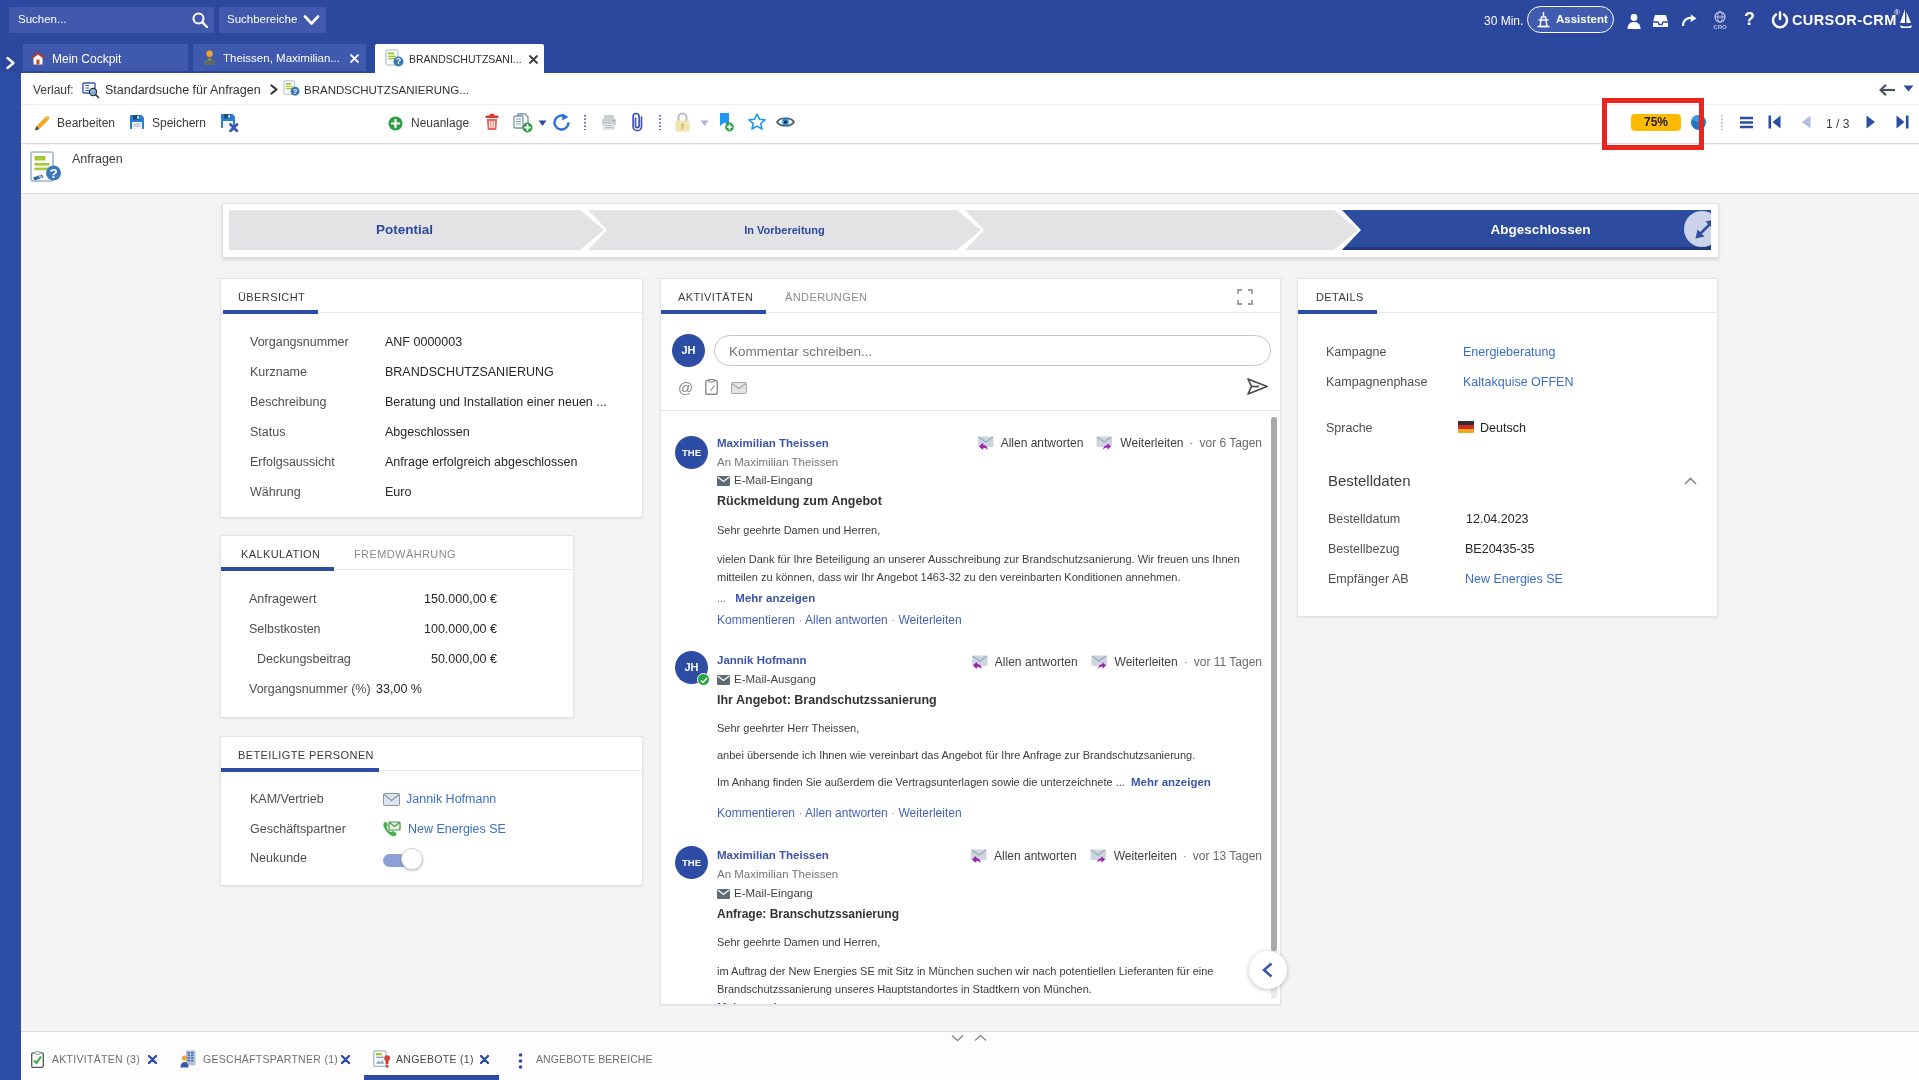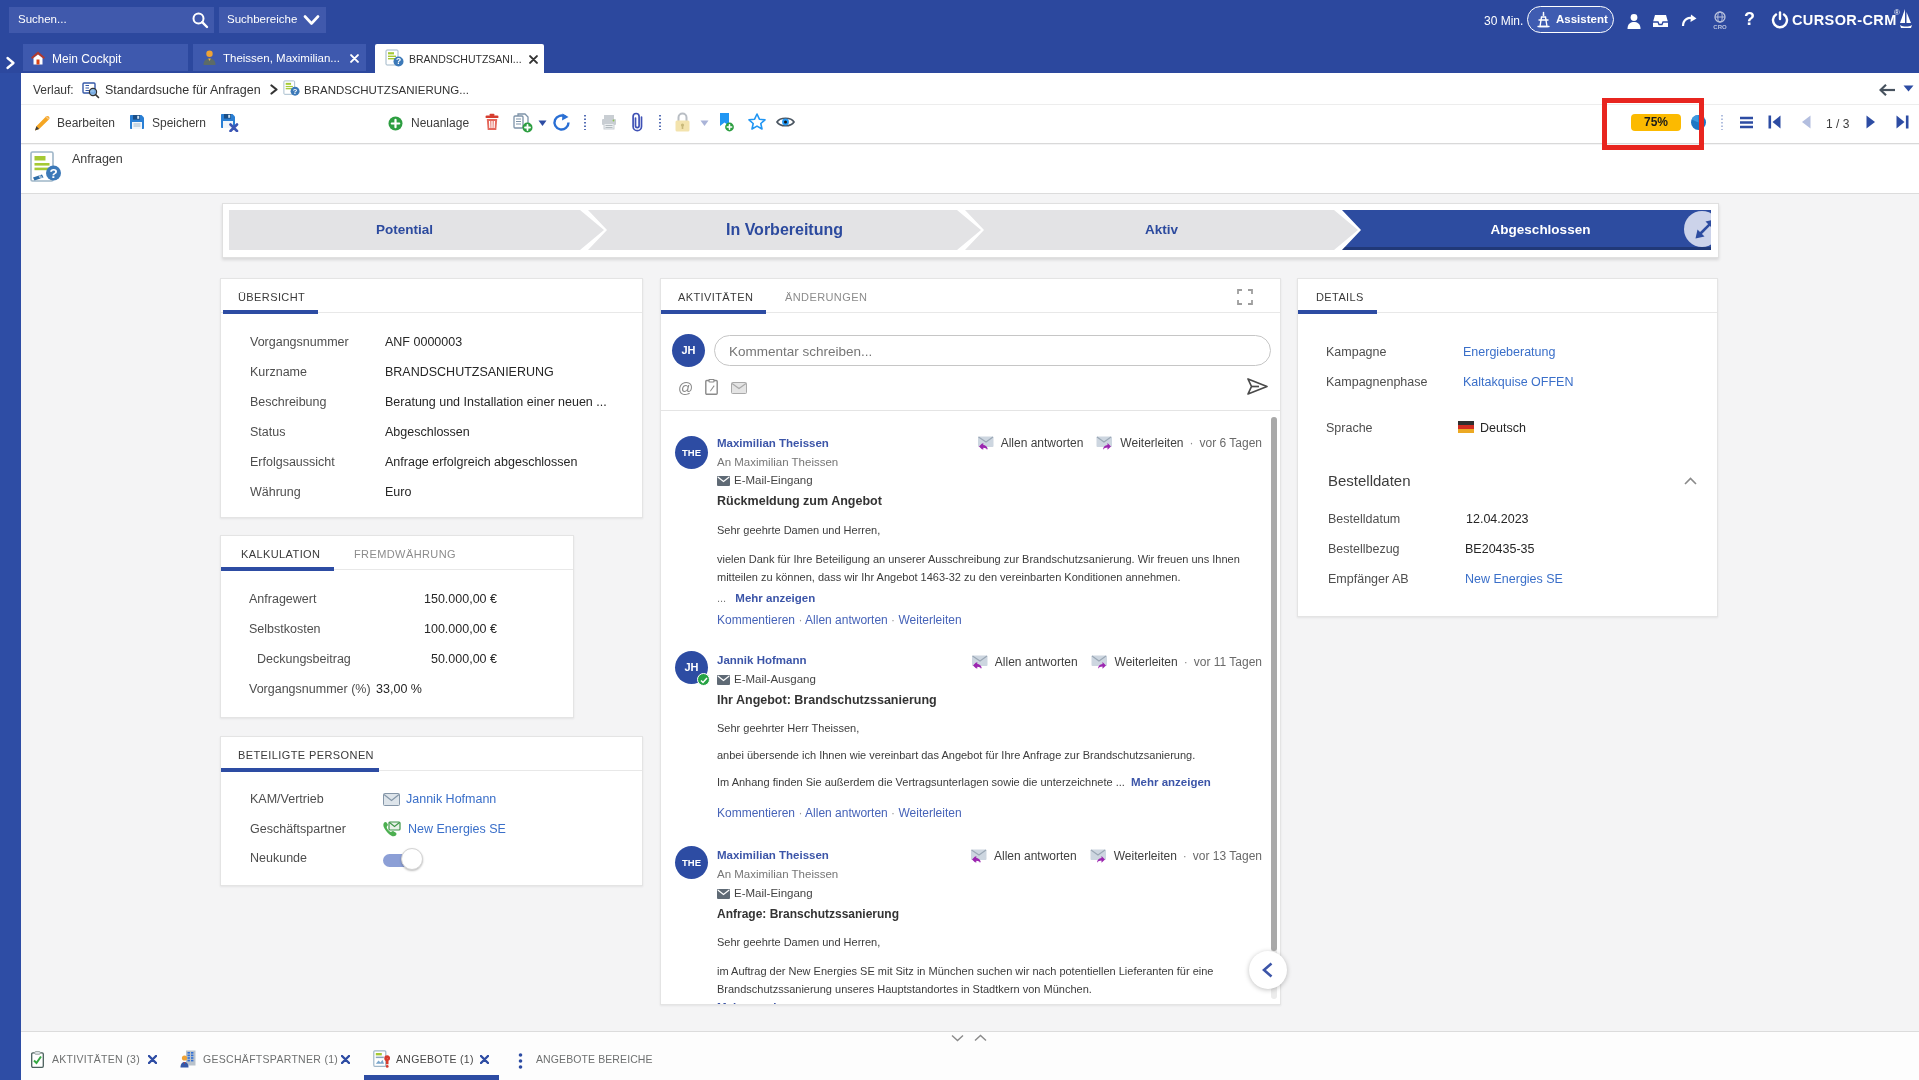--- a/index.html
+++ b/index.html
@@ -297,23 +297,22 @@
       <text x="24.5" y="27.5" font-size="13.5" fill="#fff" text-anchor="middle" font-weight="bold">?</text>
  <path d="M4 27.5 L13 24.5 L14.5 27.5 L5.5 30.5 Z" fill="#2d6da8"></path>
  <text x="9" y="30" font-size="6" fill="#fff" font-style="italic" transform="rotate(-12 9 29)">✎</text>
 </svg>
 <div class="abs" style="left:72px;top:152px;font-size:12.5px;color:#3c3c3c;">Anfragen</div>
 
 <div class="abs" style="left:222px;top:203px;width:1497px;height:55px;background:#fff;border:1px solid #e0e0e0;box-shadow:0 2px 3px rgba(0,0,0,.12);"></div>
 <div class="abs" style="left:229px;top:210px;width:375px;height:40px;background:#e3e3e5;clip-path:polygon(0 0, calc(100% - 24px) 0, 100% 50%, calc(100% - 24px) 100%, 0 100%);"></div>
 <div class="abs" style="left:229px;top:210px;width:351px;text-align:center;line-height:40px;font-size:13.5px;font-weight:bold;color:#2c4a9e;">Potential</div>
 <div class="abs" style="left:588px;top:210px;width:393px;height:40px;background:#e3e3e5;clip-path:polygon(0 0, calc(100% - 24px) 0, 100% 50%, calc(100% - 24px) 100%, 0 100%, 19px 50%);"></div>
-<div class="abs" style="left:598px;top:210px;width:373px;text-align:center;line-height:40px;font-size:16px;font-weight:bold;color:#2c4a9e;">In Vorbereitung</div>
+<div class="abs" style="left:598px;top:210px;width:373px;text-align:center;line-height:40px;font-size:11px;font-weight:bold;color:#2c4a9e;">In Vorbereitung</div>
 <div class="abs" style="left:965px;top:210px;width:393px;height:40px;background:#e3e3e5;clip-path:polygon(0 0, calc(100% - 24px) 0, 100% 50%, calc(100% - 24px) 100%, 0 100%, 19px 50%);"></div>
-<div class="abs" style="left:975px;top:210px;width:373px;text-align:center;line-height:40px;font-size:13.5px;font-weight:bold;color:#2c4a9e;">Aktiv</div>
 <div class="abs" style="left:1342px;top:210px;width:369px;height:40px;background:#2d4ca0;clip-path:polygon(0 0, 100% 0, 100% 100%, 0 100%, 19px 50%);box-shadow:inset 0 -3px 0 rgba(0,0,0,.25);"></div>
 <div class="abs" style="left:1361px;top:210px;width:359px;text-align:center;line-height:40px;font-size:13.5px;font-weight:bold;color:#fff;">Abgeschlossen</div>
 <div class="abs" style="left:1684px;top:211px;width:27px;height:37px;overflow:hidden;">
 <div style="position:absolute;left:0;top:0;width:36px;height:36px;border-radius:50%;background:#ccd3ea;"></div>
 <svg style="position:absolute;left:8px;top:7px;" width="24" height="24" viewBox="0 0 24 24">
         <path d="M20 4 L8 16" stroke="#2d4ca0" stroke-width="2.6"></path>
         <path d="M3.5 20.5 L5.5 11.5 L12.5 18.5 Z" fill="#2d4ca0"></path>
         <path d="M22.5 1.5 L20.5 10.5 L13.5 3.5 Z" fill="#2d4ca0"></path>
       </svg>
 </div>

